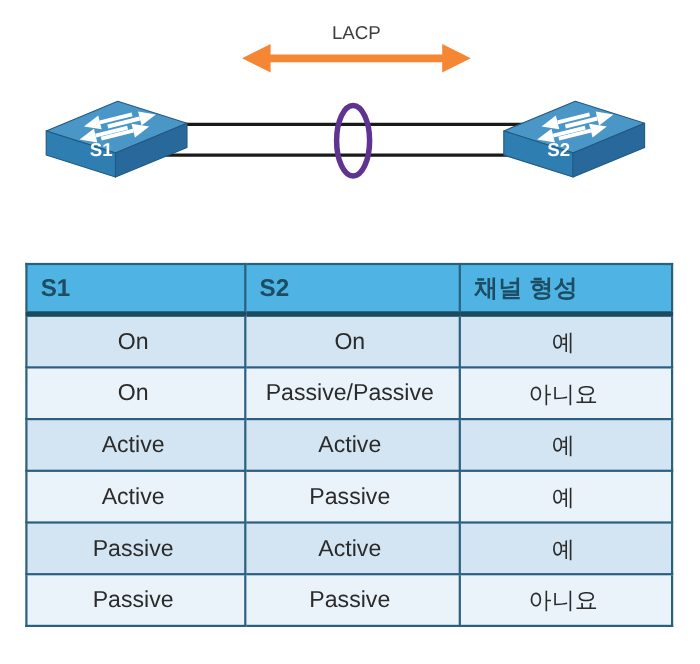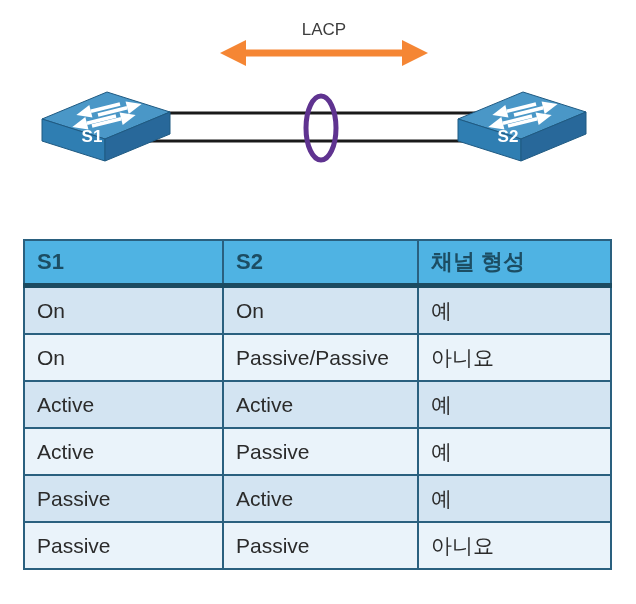--- a/index.html
+++ b/index.html
@@ -32,21 +32,21 @@
     text-align: left;
     vertical-align: middle;
     height: 42px;
     padding: 0 0 0 12px;
     border: 2px solid #2A607F;
     border-bottom: 5px solid #1B4B61;
   }
   .ec-table td {
     font-size: 21px;
     color: #2B2B2B;
-    text-align: left;
+    text-align: center;
     vertical-align: middle;
     height: 45px;
     padding: 0 17px 0 12px;
     border: 2px solid #2A607F;
   }
   .ec-table tbody tr:nth-child(odd)  td { background: #D3E4F2; }
   .ec-table tbody tr:nth-child(even) td { background: #EAF3FA; }
 </style>
 </head>
 <body>

